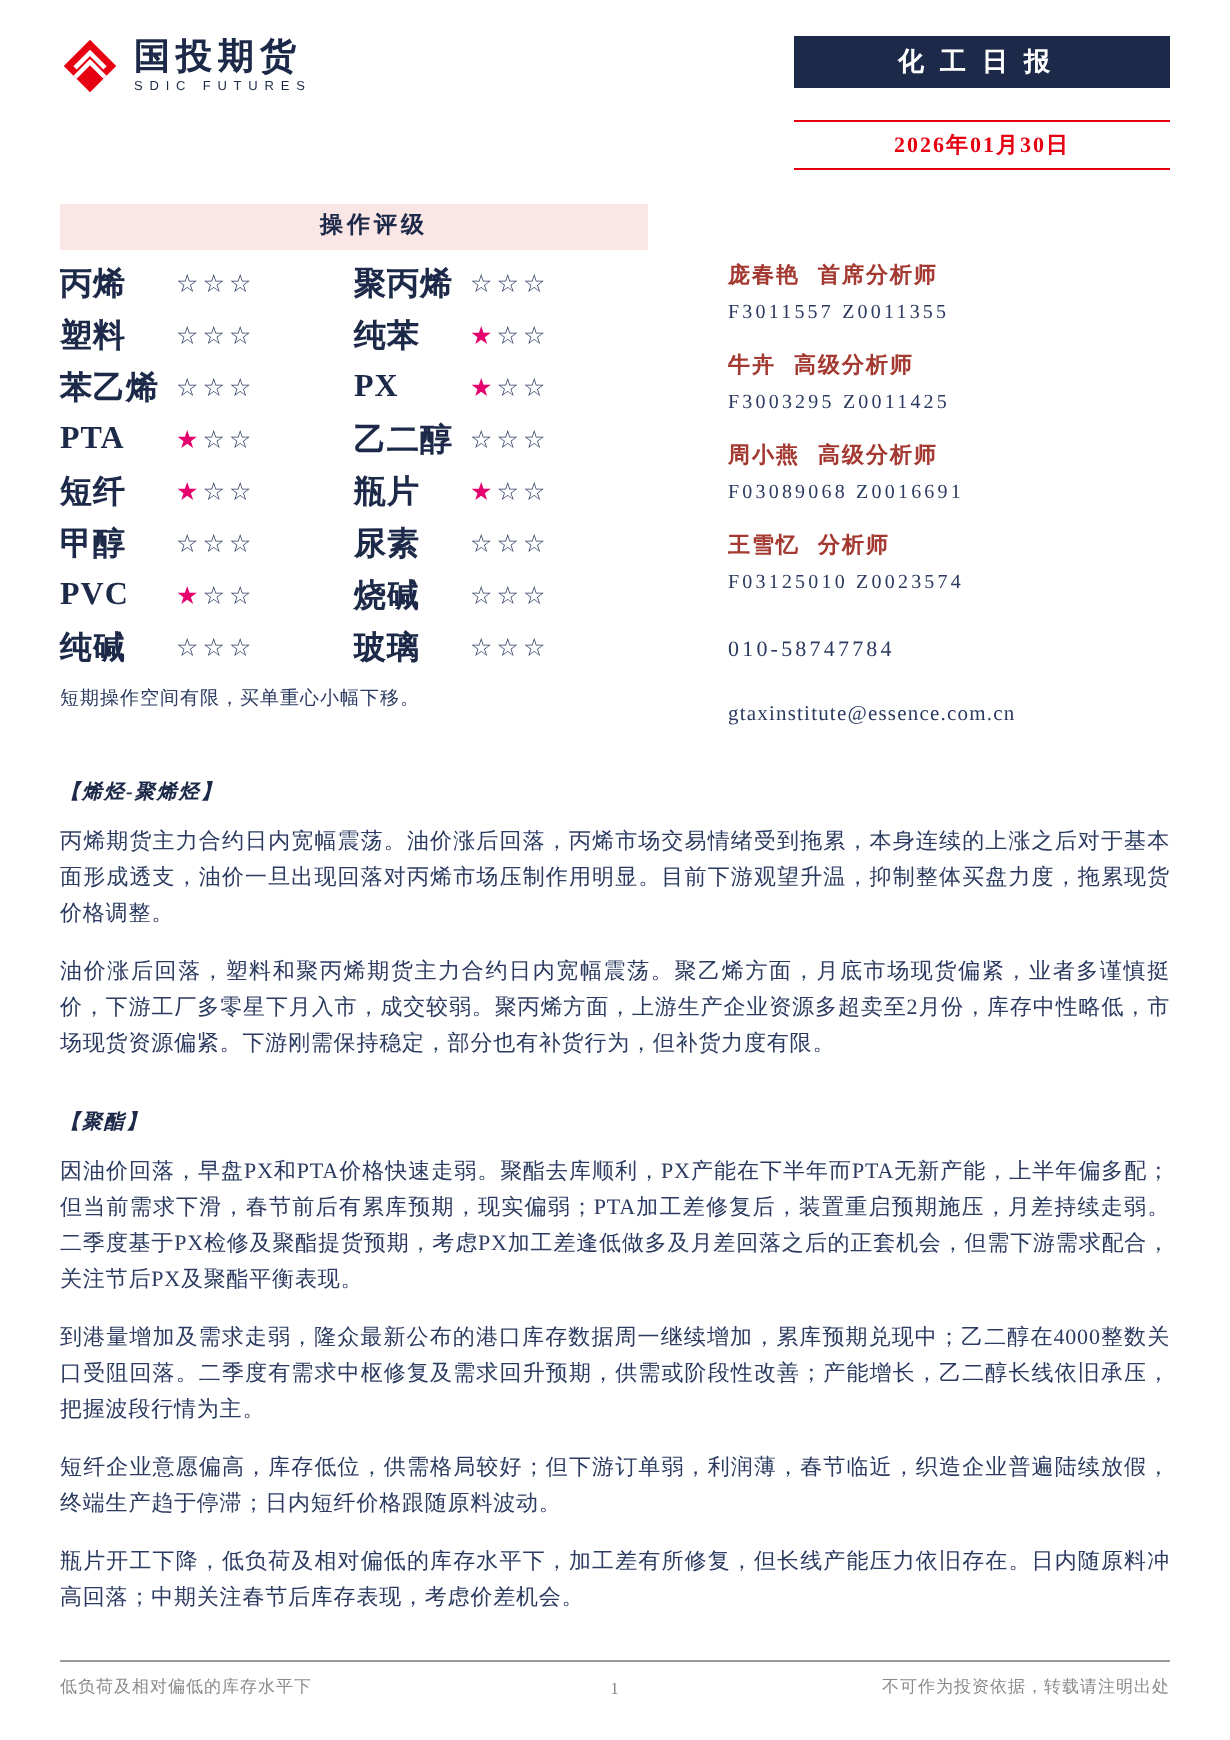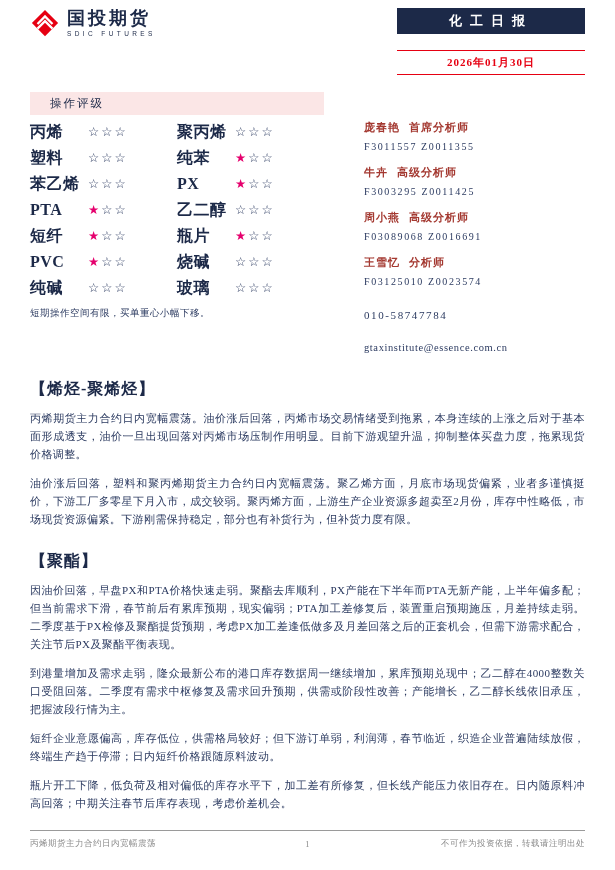--- a/index.html
+++ b/index.html
@@ -10,52 +10,52 @@
     --star:#e5006d;
     --maroon:#a43931;
     --gray:#8a8a8a;
   }
   *{margin:0;padding:0;box-sizing:border-box;}
   html,body{background:#ffffff;}
   body{font-family:"Liberation Serif", serif;}
   .page{position:relative;width:615px;height:870px;background:#fff;overflow:hidden;color:var(--text);}
 
   
-  .header{display:flex;justify-content:space-between;align-items:flex-start;padding:8px 30px 0 30px;}
+  .header{display:flex;justify-content:space-between;align-items:flex-start;padding:18px 30px 0 30px;}
   .logo{display:flex;align-items:center;gap:7px;}
   .logo-mark{flex:0 0 auto;}
   .brand-cn{font-size:18px;font-weight:bold;color:var(--navy);letter-spacing:3px;line-height:1.1;}
   .brand-en{font-size:6.5px;color:var(--navy);letter-spacing:3.4px;margin-top:2px;font-family:"Liberation Sans",sans-serif;}
   .title-block{width:188px;}
   .title-bar{background:var(--navy);color:#fff;font-size:13px;font-weight:bold;letter-spacing:8px;text-align:center;height:26px;line-height:26px;}
   .date{margin-top:16px;border-top:1.5px solid var(--red);border-bottom:1.5px solid var(--red);color:var(--red);font-weight:bold;font-size:11px;letter-spacing:1px;text-align:center;padding:4px 0;}
 
   
   .content-top{display:flex;padding:0 30px;margin-top:17px;}
   .rating{width:294px;flex:0 0 auto;}
-  .rating-title{background:var(--pink-bg);color:var(--navy);font-weight:normal;font-size:11.5px;letter-spacing:2px;text-align:left;height:23px;line-height:23px;padding-left:20px;}
+  .rating-title{background:var(--pink-bg);color:var(--navy);font-weight:bold;font-size:11.5px;letter-spacing:2px;text-align:center;height:23px;line-height:23px;padding-left:20px;}
   .rating table{width:100%;border-collapse:collapse;margin-top:4px;}
   .rating td{padding:2.5px 0;font-size:16px;vertical-align:middle;}
   .rating td.commodity{font-weight:bold;color:var(--navy);width:58px;letter-spacing:0.5px;}
   .rating td.stars{width:89px;white-space:nowrap;letter-spacing:2px;font-size:12.5px;line-height:1;}
   .star.filled{color:var(--star);}
   .star.hollow{color:var(--text);}
   .rating-note{margin-top:6px;font-size:9.5px;color:var(--text);letter-spacing:0.5px;}
 
   .analysts{margin-left:40px;padding-top:28px;}
   .analyst{margin-bottom:13px;}
   .analyst-name{font-size:11px;font-weight:bold;color:var(--maroon);letter-spacing:1px;}
   .analyst-name .a-title{margin-left:9px;}
   .analyst-codes{margin-top:6px;font-size:10px;color:var(--text);letter-spacing:1.6px;}
   .contact-phone{margin-top:22px;font-size:11px;color:var(--text);letter-spacing:1.6px;}
   .contact-email{margin-top:21px;font-size:10.5px;color:var(--text);letter-spacing:0.6px;cursor:pointer;}
 
   
   .body{padding:0 30px;margin-top:26px;}
-  .section-title{font-size:16px;font-weight:bold;color:var(--navy);letter-spacing:1px;margin-bottom:9px;}
+  .section-title{font-size:10px;font-weight:bold;color:var(--navy);letter-spacing:1px;margin-bottom:9px;font-style:italic;}
   .body p{font-size:11px;line-height:18px;letter-spacing:0.4px;text-align:justify;color:var(--text);margin-bottom:11px;}
   .body .section-gap{height:12px;}
 
   
   .footer{position:absolute;left:30px;right:30px;bottom:20px;border-top:1px solid #9a9a9a;padding-top:7px;display:flex;justify-content:space-between;align-items:center;font-size:8.5px;color:var(--gray);letter-spacing:0.5px;}
   .footer .page-num{position:absolute;left:50%;transform:translateX(-50%);}
 </style>
 </head>
 <body>
 
@@ -108,20 +108,26 @@
               <td class="commodity">乙二醇</td>
               <td class="stars"><span class="star hollow">☆</span><span class="star hollow">☆</span><span class="star hollow">☆</span></td>
             </tr>
             <tr>
               <td class="commodity">短纤</td>
               <td class="stars"><span class="star filled">★</span><span class="star hollow">☆</span><span class="star hollow">☆</span></td>
               <td class="commodity">瓶片</td>
               <td class="stars"><span class="star filled">★</span><span class="star hollow">☆</span><span class="star hollow">☆</span></td>
             </tr>
             <tr>
+              <td class="commodity">甲醇</td>
+              <td class="stars"><span class="star hollow">☆</span><span class="star hollow">☆</span><span class="star hollow">☆</span></td>
+              <td class="commodity">尿素</td>
+              <td class="stars"><span class="star hollow">☆</span><span class="star hollow">☆</span><span class="star hollow">☆</span></td>
+            </tr>
+            <tr>
               <td class="commodity">PVC</td>
               <td class="stars"><span class="star filled">★</span><span class="star hollow">☆</span><span class="star hollow">☆</span></td>
               <td class="commodity">烧碱</td>
               <td class="stars"><span class="star hollow">☆</span><span class="star hollow">☆</span><span class="star hollow">☆</span></td>
             </tr>
             <tr>
               <td class="commodity">纯碱</td>
               <td class="stars"><span class="star hollow">☆</span><span class="star hollow">☆</span><span class="star hollow">☆</span></td>
               <td class="commodity">玻璃</td>
               <td class="stars"><span class="star hollow">☆</span><span class="star hollow">☆</span><span class="star hollow">☆</span></td>
@@ -161,18 +167,18 @@
       <p>油价涨后回落，塑料和聚丙烯期货主力合约日内宽幅震荡。聚乙烯方面，月底市场现货偏紧，业者多谨慎挺价，下游工厂多零星下月入市，成交较弱。聚丙烯方面，上游生产企业资源多超卖至2月份，库存中性略低，市场现货资源偏紧。下游刚需保持稳定，部分也有补货行为，但补货力度有限。</p>
       <div class="section-gap"></div>
       <div class="section-title">【聚酯】</div>
       <p>因油价回落，早盘PX和PTA价格快速走弱。聚酯去库顺利，PX产能在下半年而PTA无新产能，上半年偏多配；但当前需求下滑，春节前后有累库预期，现实偏弱；PTA加工差修复后，装置重启预期施压，月差持续走弱。二季度基于PX检修及聚酯提货预期，考虑PX加工差逢低做多及月差回落之后的正套机会，但需下游需求配合，关注节后PX及聚酯平衡表现。</p>
       <p>到港量增加及需求走弱，隆众最新公布的港口库存数据周一继续增加，累库预期兑现中；乙二醇在4000整数关口受阻回落。二季度有需求中枢修复及需求回升预期，供需或阶段性改善；产能增长，乙二醇长线依旧承压，把握波段行情为主。</p>
       <p>短纤企业意愿偏高，库存低位，供需格局较好；但下游订单弱，利润薄，春节临近，织造企业普遍陆续放假，终端生产趋于停滞；日内短纤价格跟随原料波动。</p>
       <p>瓶片开工下降，低负荷及相对偏低的库存水平下，加工差有所修复，但长线产能压力依旧存在。日内随原料冲高回落；中期关注春节后库存表现，考虑价差机会。</p>
     </main>
 
   <footer class="footer">
-    <span>丙烯期货主力合约日内宽幅震荡</span>
+    <span>低负荷及相对偏低的库存水平下</span>
     <span class="page-num">1</span>
     <span>不可作为投资依据，转载请注明出处</span>
   </footer>
 
 </div>
 
 </body></html>

